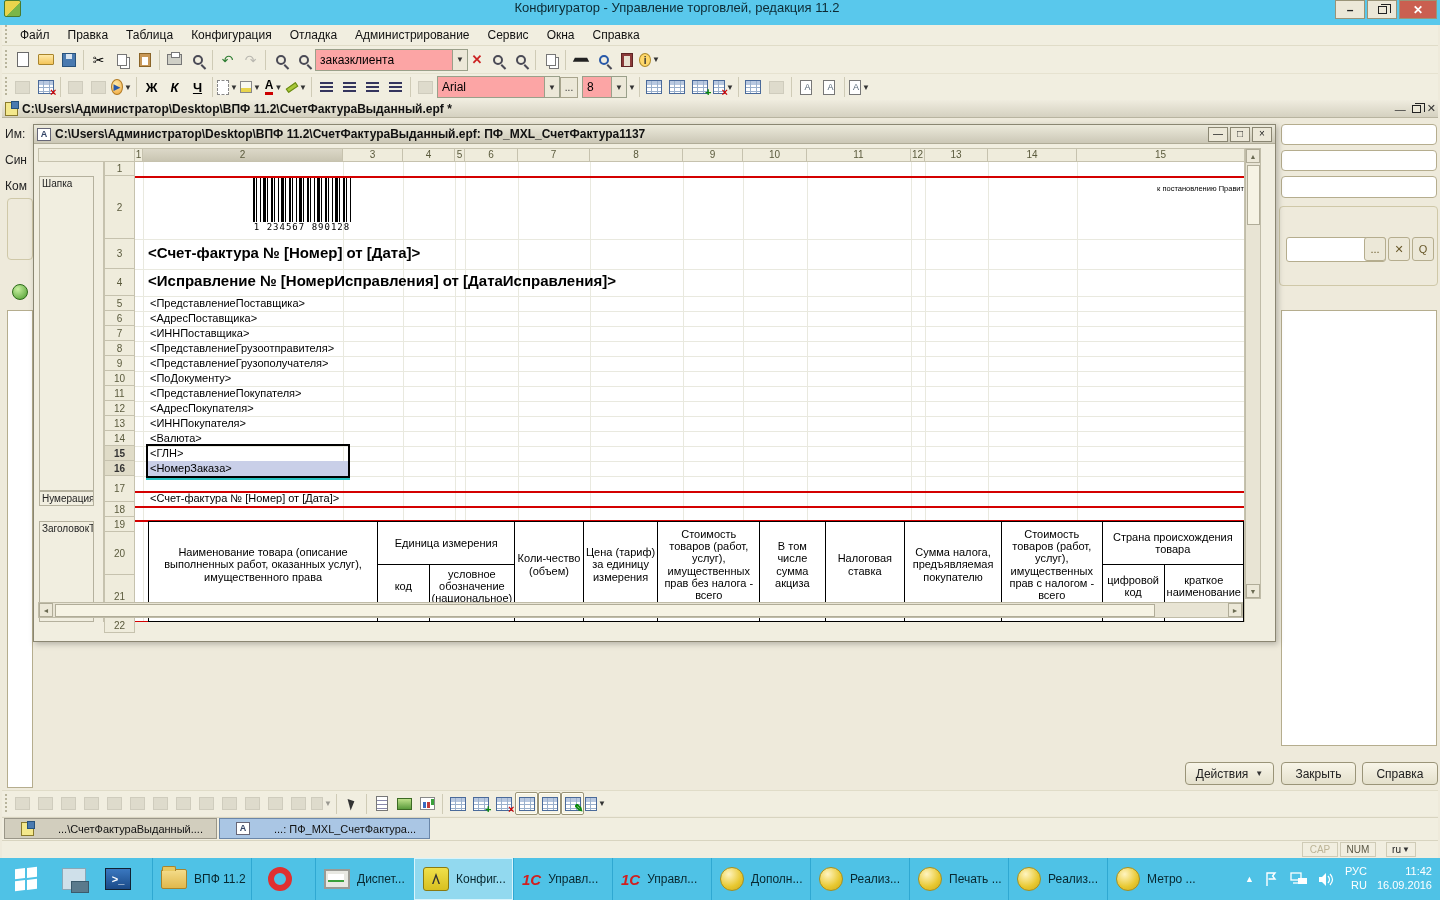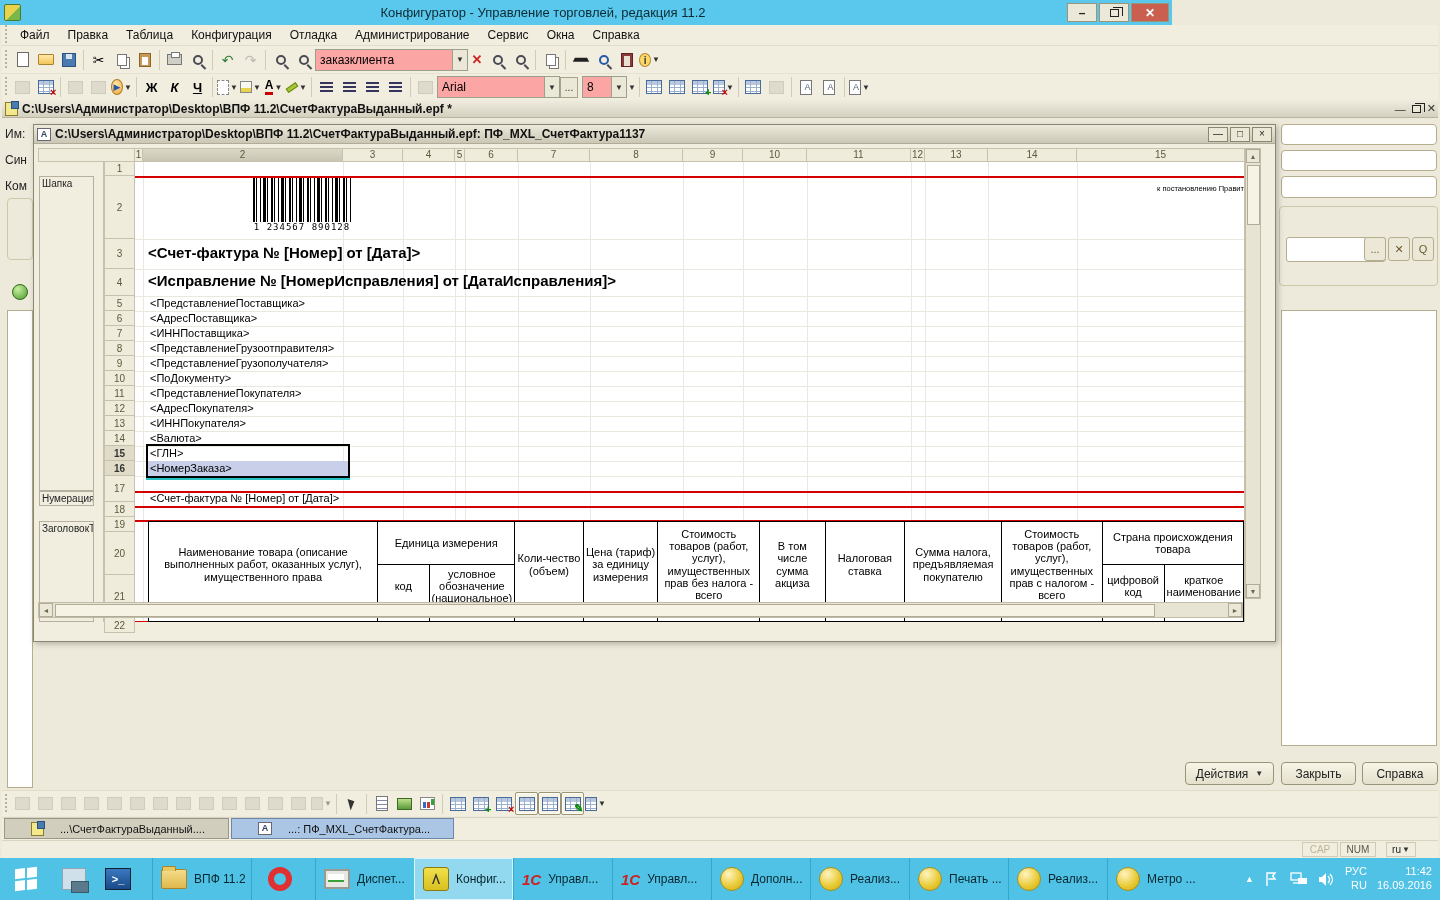--- a/index.html
+++ b/index.html
@@ -1,22 +1,22 @@
 <!DOCTYPE html>
 <html><head>
 <meta charset="utf-8">
 <style>
   * { box-sizing: border-box; margin: 0; padding: 0; }
   html,body { width:1440px; height:900px; overflow:hidden;
     font-family:"Liberation Sans", sans-serif; font-size:12px; }
   #desktop { position:relative; width:1440px; height:900px; background:#eeeadb; }
 
   
-  .titlebar { position:absolute; left:0; top:0; width:1172px; height:25px;
-    background:#59c8ec; display:flex; align-items:center; }
+  .titlebar { position:absolute; left:0; top:0; width:1440px; height:25px;
+    background:#59c8ec; display:flex; align-items:flex-start; }
   .app-icon { width:17px; height:17px; margin-left:4px;
     background:linear-gradient(135deg,#e8d44c 0 55%,#7ab648 55% 100%);
     border:1px solid #4a7a2c; border-radius:2px; }
   .titlebar .ttl { flex:1; text-align:center; color:#0d2a33; font-size:13px; }
   .winbtns { display:flex; margin-right:3px; }
   .wbtn { width:30px; height:19px; margin-left:2px; border:1px solid #9a9478;
     background:#ece8d8; display:flex; align-items:center; justify-content:center;
     font-size:12px; font-weight:bold; color:#222; }
   .wbtn.close { background:#ca5f50; color:#fff; width:38px; }
   .restore-glyph { width:9px; height:8px; border:1px solid #222; position:relative; background:#ece8d8;}
@@ -188,21 +188,21 @@
   .dlg-btn { position:absolute; height:23px; background:linear-gradient(#f8f5e8,#e4e0cc);
     border:1px solid #9a9478; border-radius:4px; font-size:12px; color:#222;
     display:flex; align-items:center; justify-content:center; gap:6px; }
 
   
   #toolbar3 { position:absolute; left:2px; top:790px; width:1436px; height:26px; background:#f1eee0;
     display:flex; align-items:center; border-top:1px solid #e0dcc8; }
   .gicon { width:15px; height:13px; background:#c9c5b6; border:1px solid #a8a494; }
   .tabbar { position:absolute; left:2px; top:817px; width:1436px; height:23px; background:#f1eee0;
     display:flex; align-items:flex-start; gap:2px; padding-left:2px; border-top:1px solid #d8d4c0;}
-  .tab { height:21px; display:flex; align-items:center; gap:12px; padding:0 23px;
+  .tab { height:21px; display:flex; align-items:center; gap:20px; padding:0 13px;
     border:1px solid #9a9688; background:#d2cebe; font-size:11px; color:#111; }
   .tab.active { background:#aac6e4; border-color:#6a86a8; }
   .statusbar { position:absolute; left:2px; top:840px; width:1436px; height:18px; background:#f1eee0;
     border-top:1px solid #d8d4c0; }
   .sb-cell { position:absolute; top:1px; height:15px; border:1px solid #cfcbb6; font-size:10px;
     display:flex; align-items:center; justify-content:center; color:#5a5744; background:#f1eee0;}
   .sb-cell.dim { color:#bcb496; }
 
   
   .taskbar { position:absolute; left:0; top:858px; width:1440px; height:42px; background:#4fc2e6;

